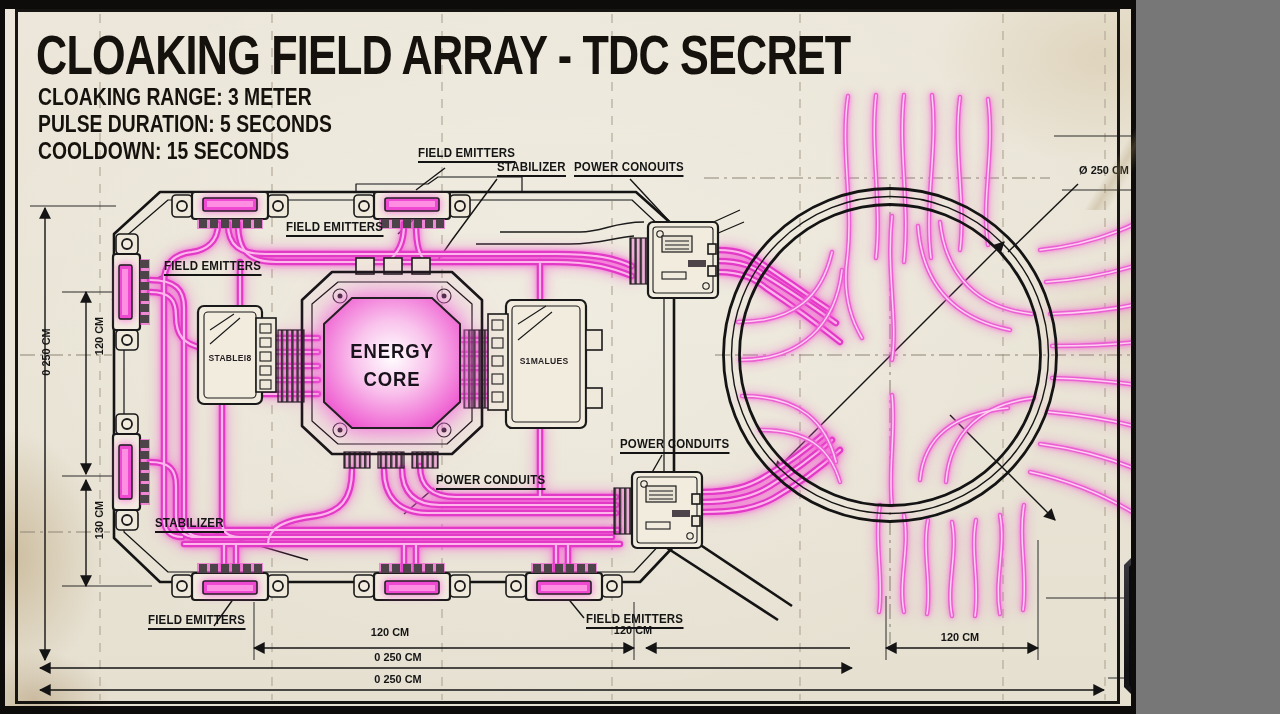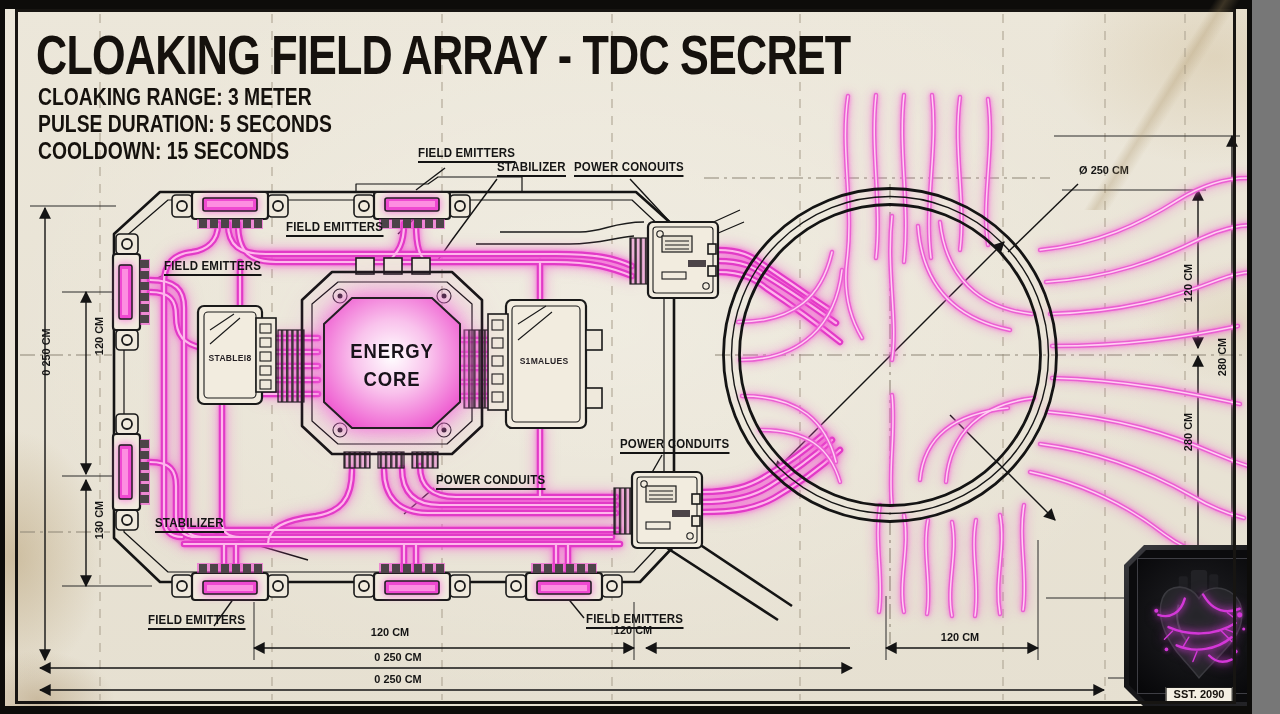--- a/index.html
+++ b/index.html
@@ -1,16 +1,16 @@
 <!DOCTYPE html>
 <html><head>
 <meta charset="utf-8">
 <style>
   html,body{margin:0;padding:0;background:#777;}
-  #stage{position:relative;width:1252px;height:714px;overflow:hidden;
+  #stage{position:relative;width:1136px;height:714px;overflow:hidden;
     font-family:"Liberation Sans",sans-serif;
     background:
       radial-gradient(130px 180px at 1% 78%, rgba(173,146,98,.45), rgba(173,146,98,0) 70%),
       radial-gradient(110px 70px at 3% 98%, rgba(160,130,85,.4), transparent 70%),
       radial-gradient(230px 150px at 97% 8%, rgba(203,182,142,.38), transparent 72%),
       radial-gradient(160px 90px at 100% 45%, rgba(203,182,142,.25), transparent 72%),
       radial-gradient(800px 520px at 48% 45%, rgba(255,255,250,.3), transparent 75%),
       linear-gradient(#ece7da,#e6e0d1);}
   .crease{position:absolute;pointer-events:none;}
   .edge{position:absolute;background:#0d0c0a;}

